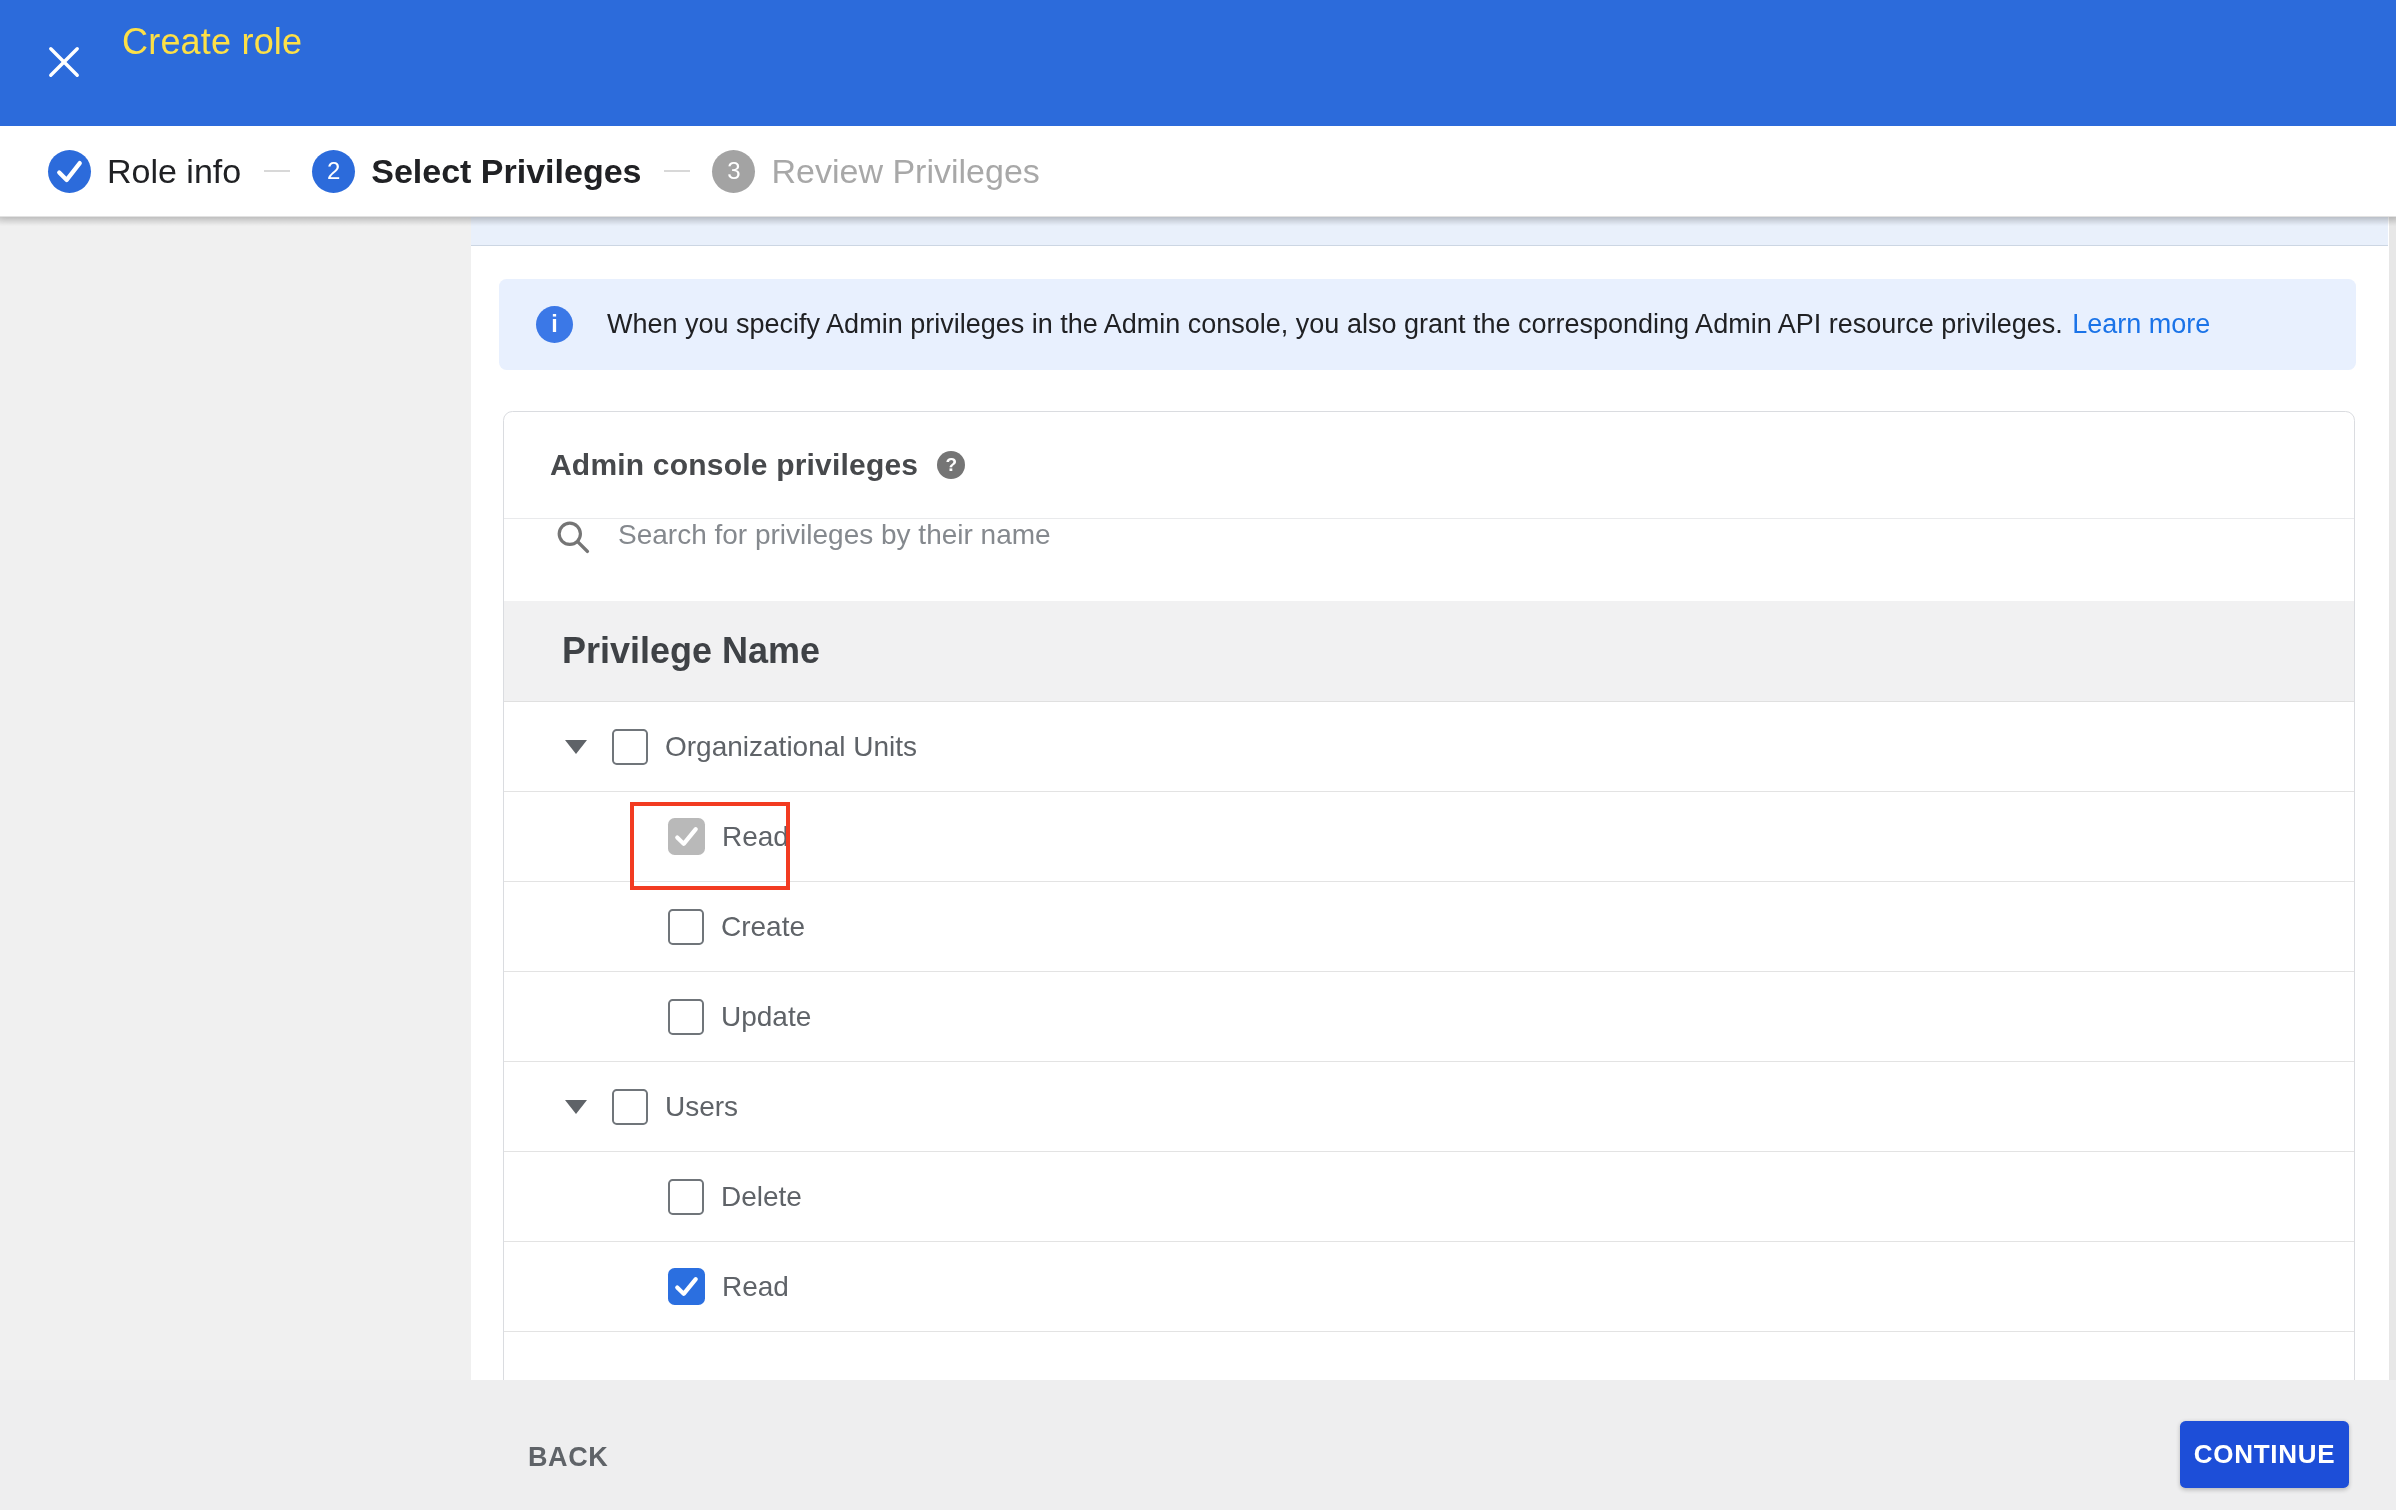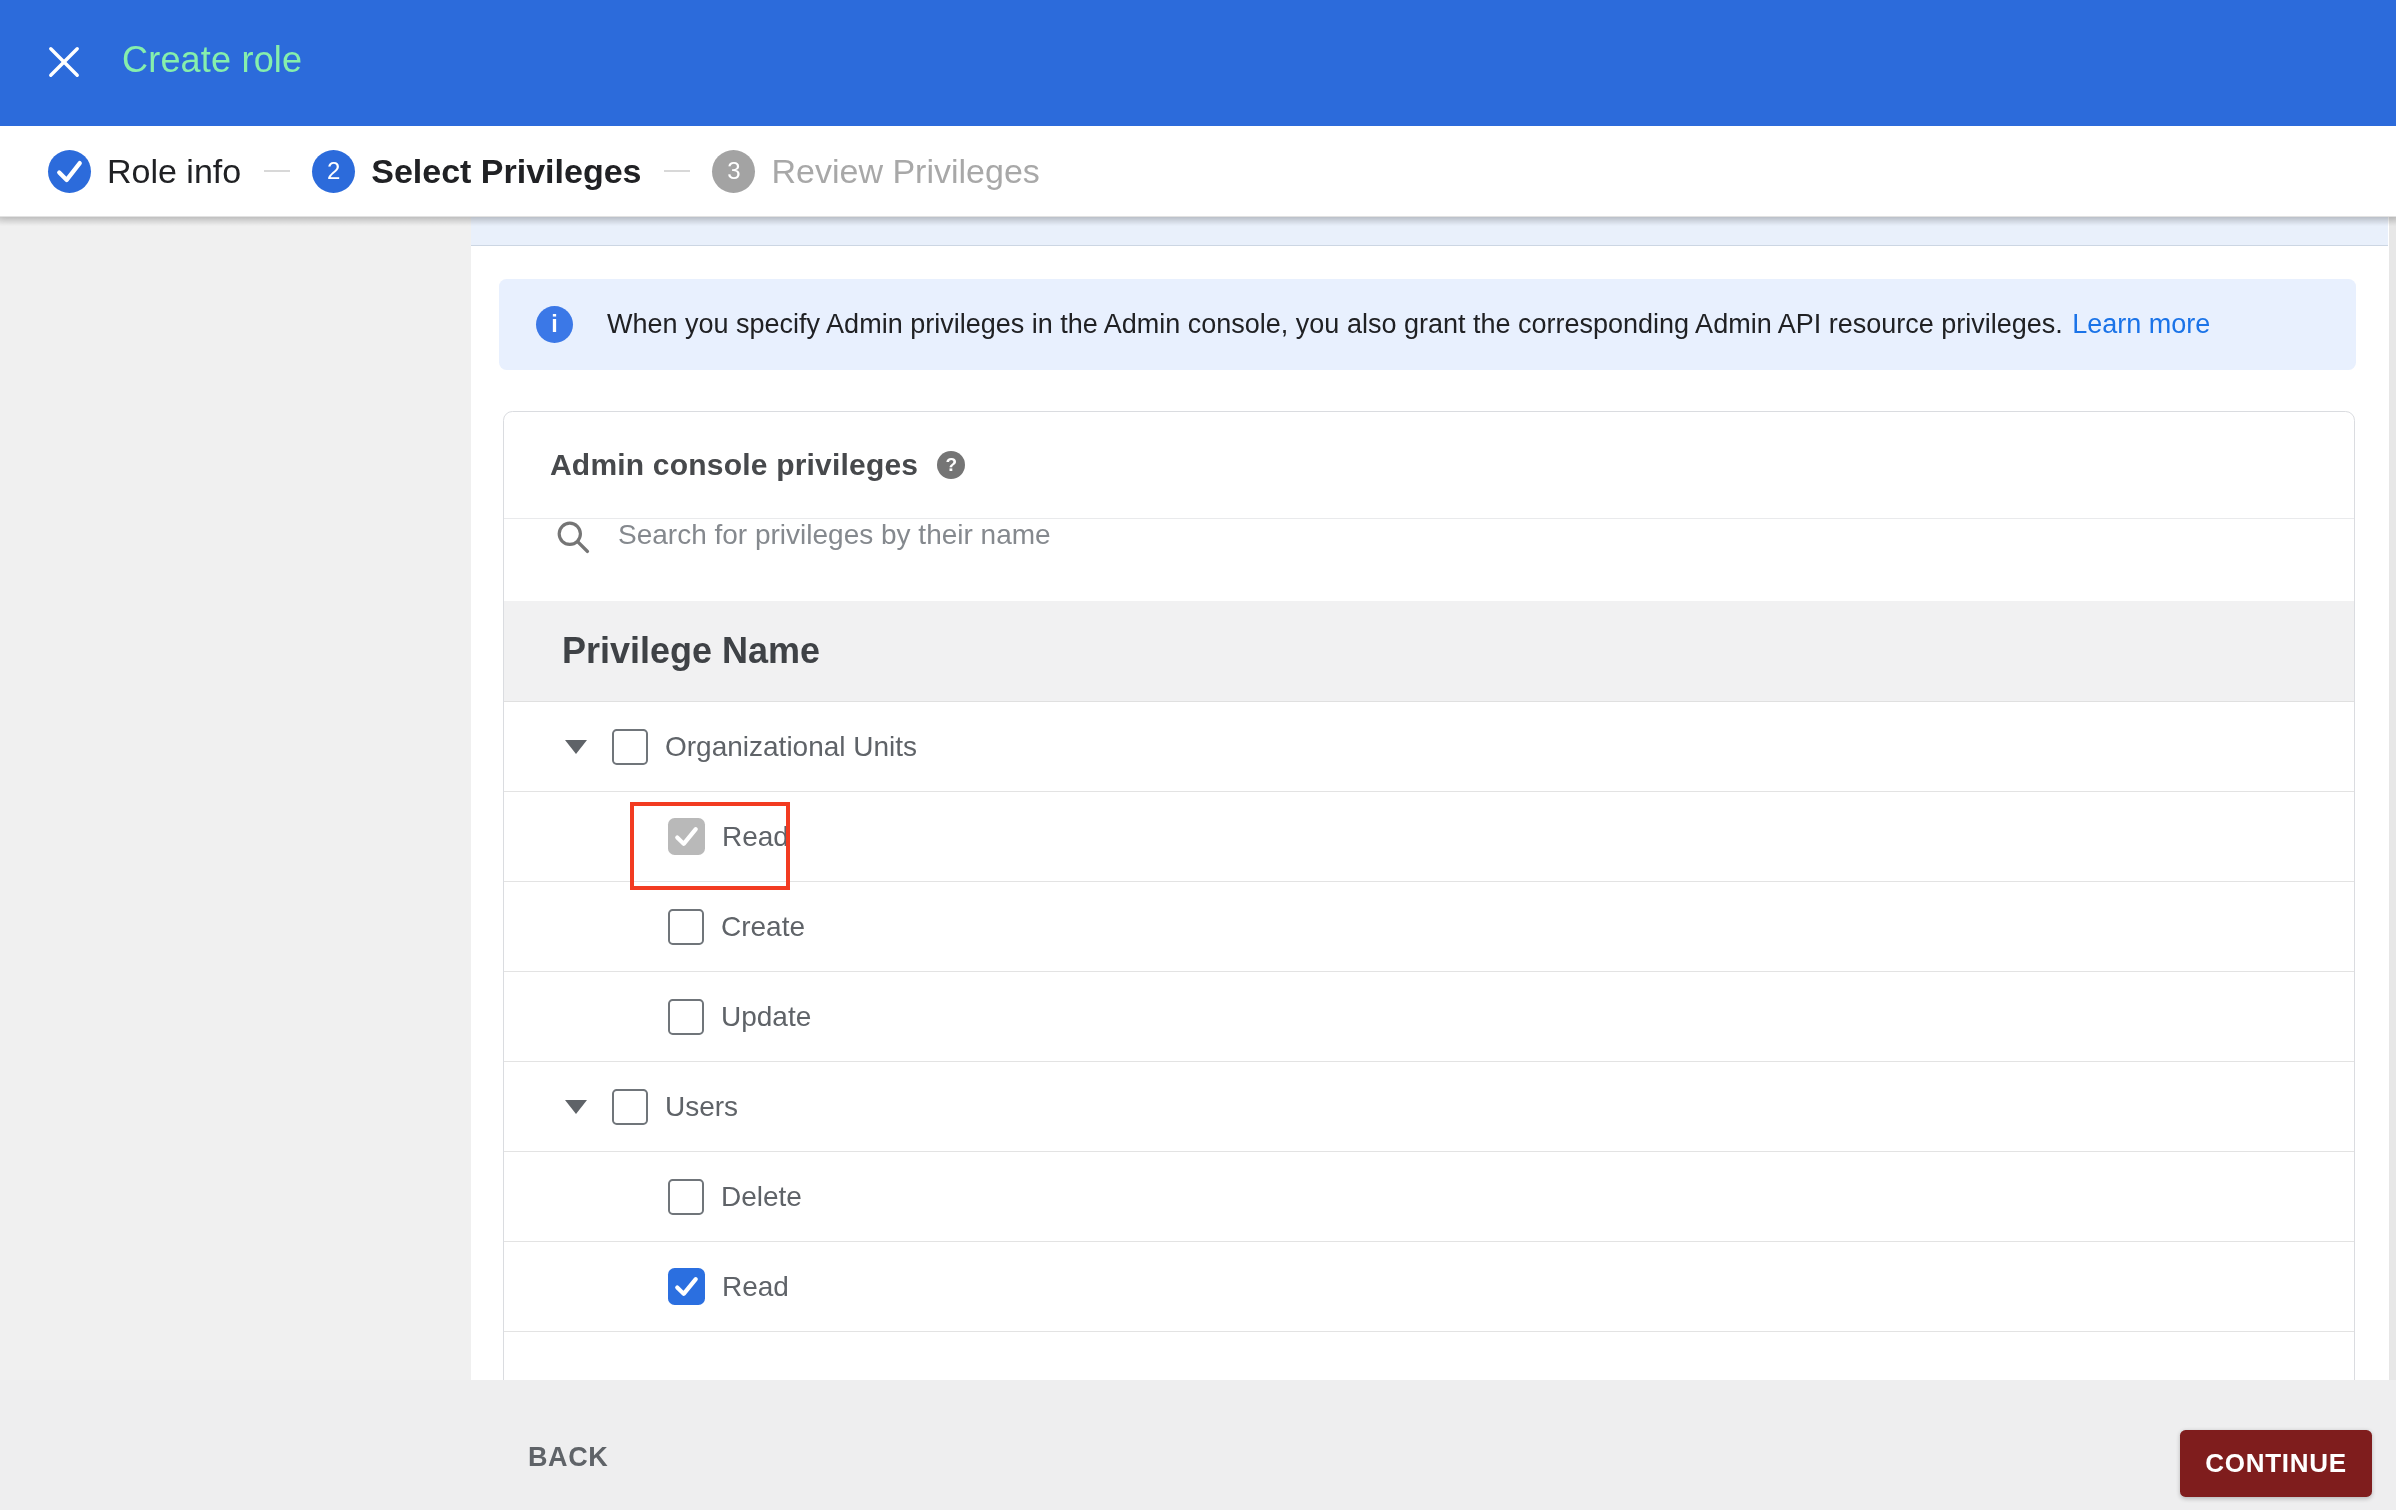--- a/index.html
+++ b/index.html
@@ -13,22 +13,22 @@
   
   .app-header{
     position:absolute; left:0; top:0; width:2397px; height:126px;
     background:#2c6bdb; z-index:20;
   }
   .close-x{
     position:absolute; left:45px; top:43px; width:37px; height:37px;
     cursor:pointer; display:flex; align-items:center; justify-content:center;
   }
   .app-title{
-    position:absolute; left:122px; top:38px; font-size:36px; line-height:43px;
-    color:#86efac; font-weight:400; letter-spacing:0.2px;
+    position:absolute; left:122px; top:20px; font-size:36px; line-height:43px;
+    color:#fde047; font-weight:400; letter-spacing:0.2px;
   }
 
   
   .stepper{
     position:absolute; left:0; top:126px; width:2397px; height:91px;
     background:#ffffff; border-bottom:0.9px solid #e2e2e2;
     box-shadow:0 2.8px 6.6px rgba(0,0,0,.10);
     display:flex; align-items:center; padding-left:48px; z-index:15;
   }
   .step{ display:flex; align-items:center; }
@@ -141,22 +141,22 @@
     background:#eeeeef; z-index:10;
   }
   .text-btn{
     position:absolute; top:12px; height:130px; display:flex; align-items:center;
     font-size:27px; font-weight:700; color:#5f6368; letter-spacing:0.6px;
     cursor:pointer;
   }
   .back-btn{ left:528px; }
   .cancel-btn{ left:2035px; }
   .continue-btn{
-    position:absolute; left:2180px; top:50px; width:192px; height:67px;
-    background:#7f1d1d; border:none; border-radius:5.6px; cursor:pointer;
+    position:absolute; left:2180px; top:41px; width:169px; height:67px;
+    background:#1d4ed8; border:none; border-radius:5.6px; cursor:pointer;
     color:#ffffff; font-size:26px; font-weight:600; letter-spacing:0.7px;
     font-family:inherit; display:flex; align-items:center; justify-content:center;
     box-shadow:0 1.9px 4.7px rgba(0,0,0,.22);
   }
 </style>
 </head>
 <body>
 
 <div class="app-header">
   <span class="close-x">

